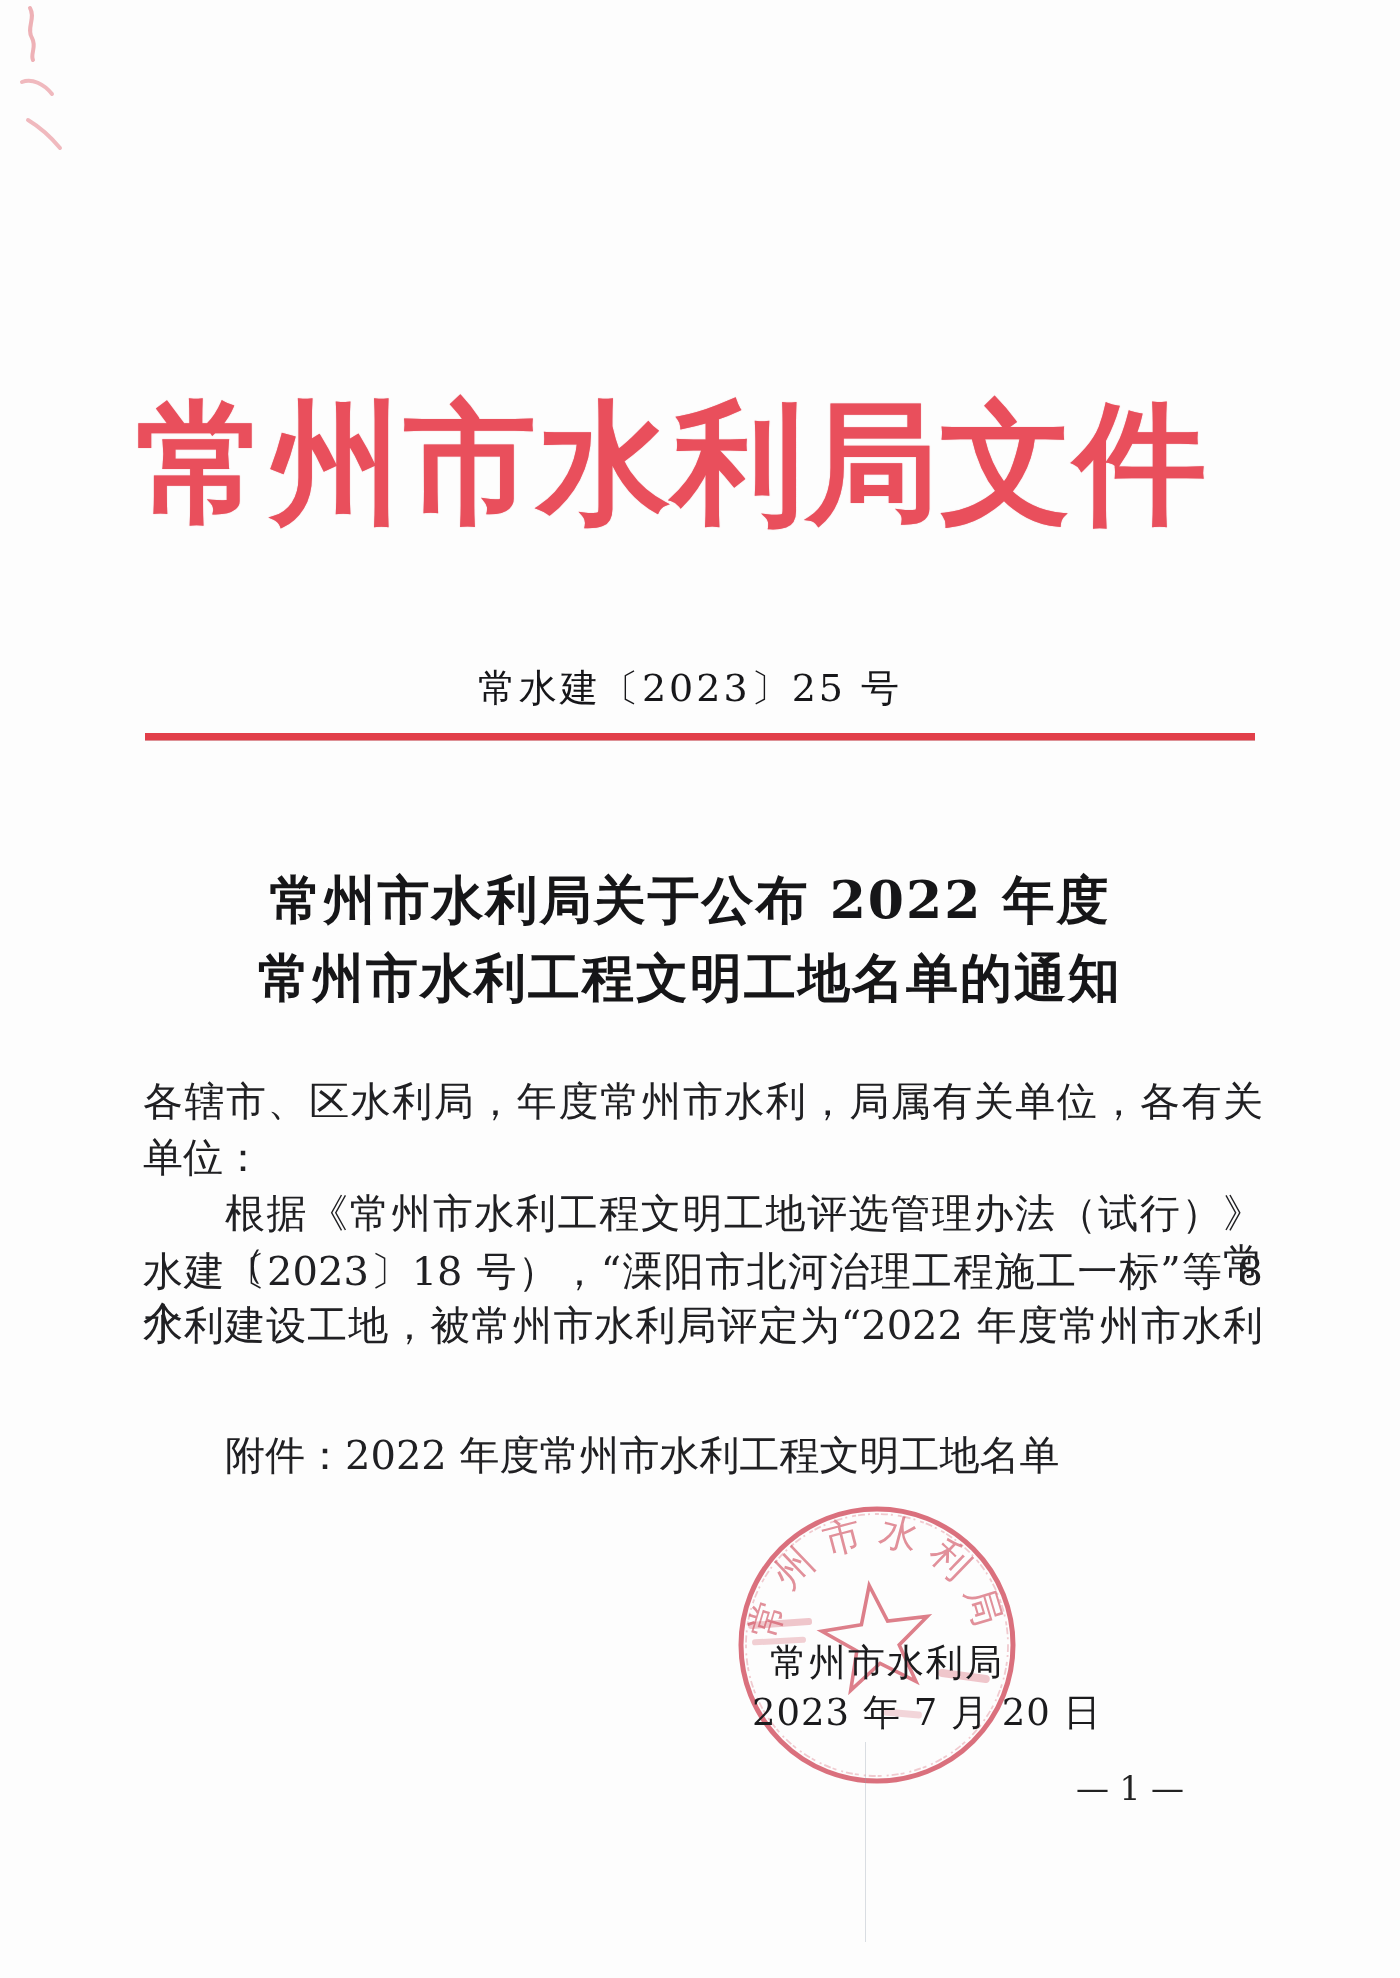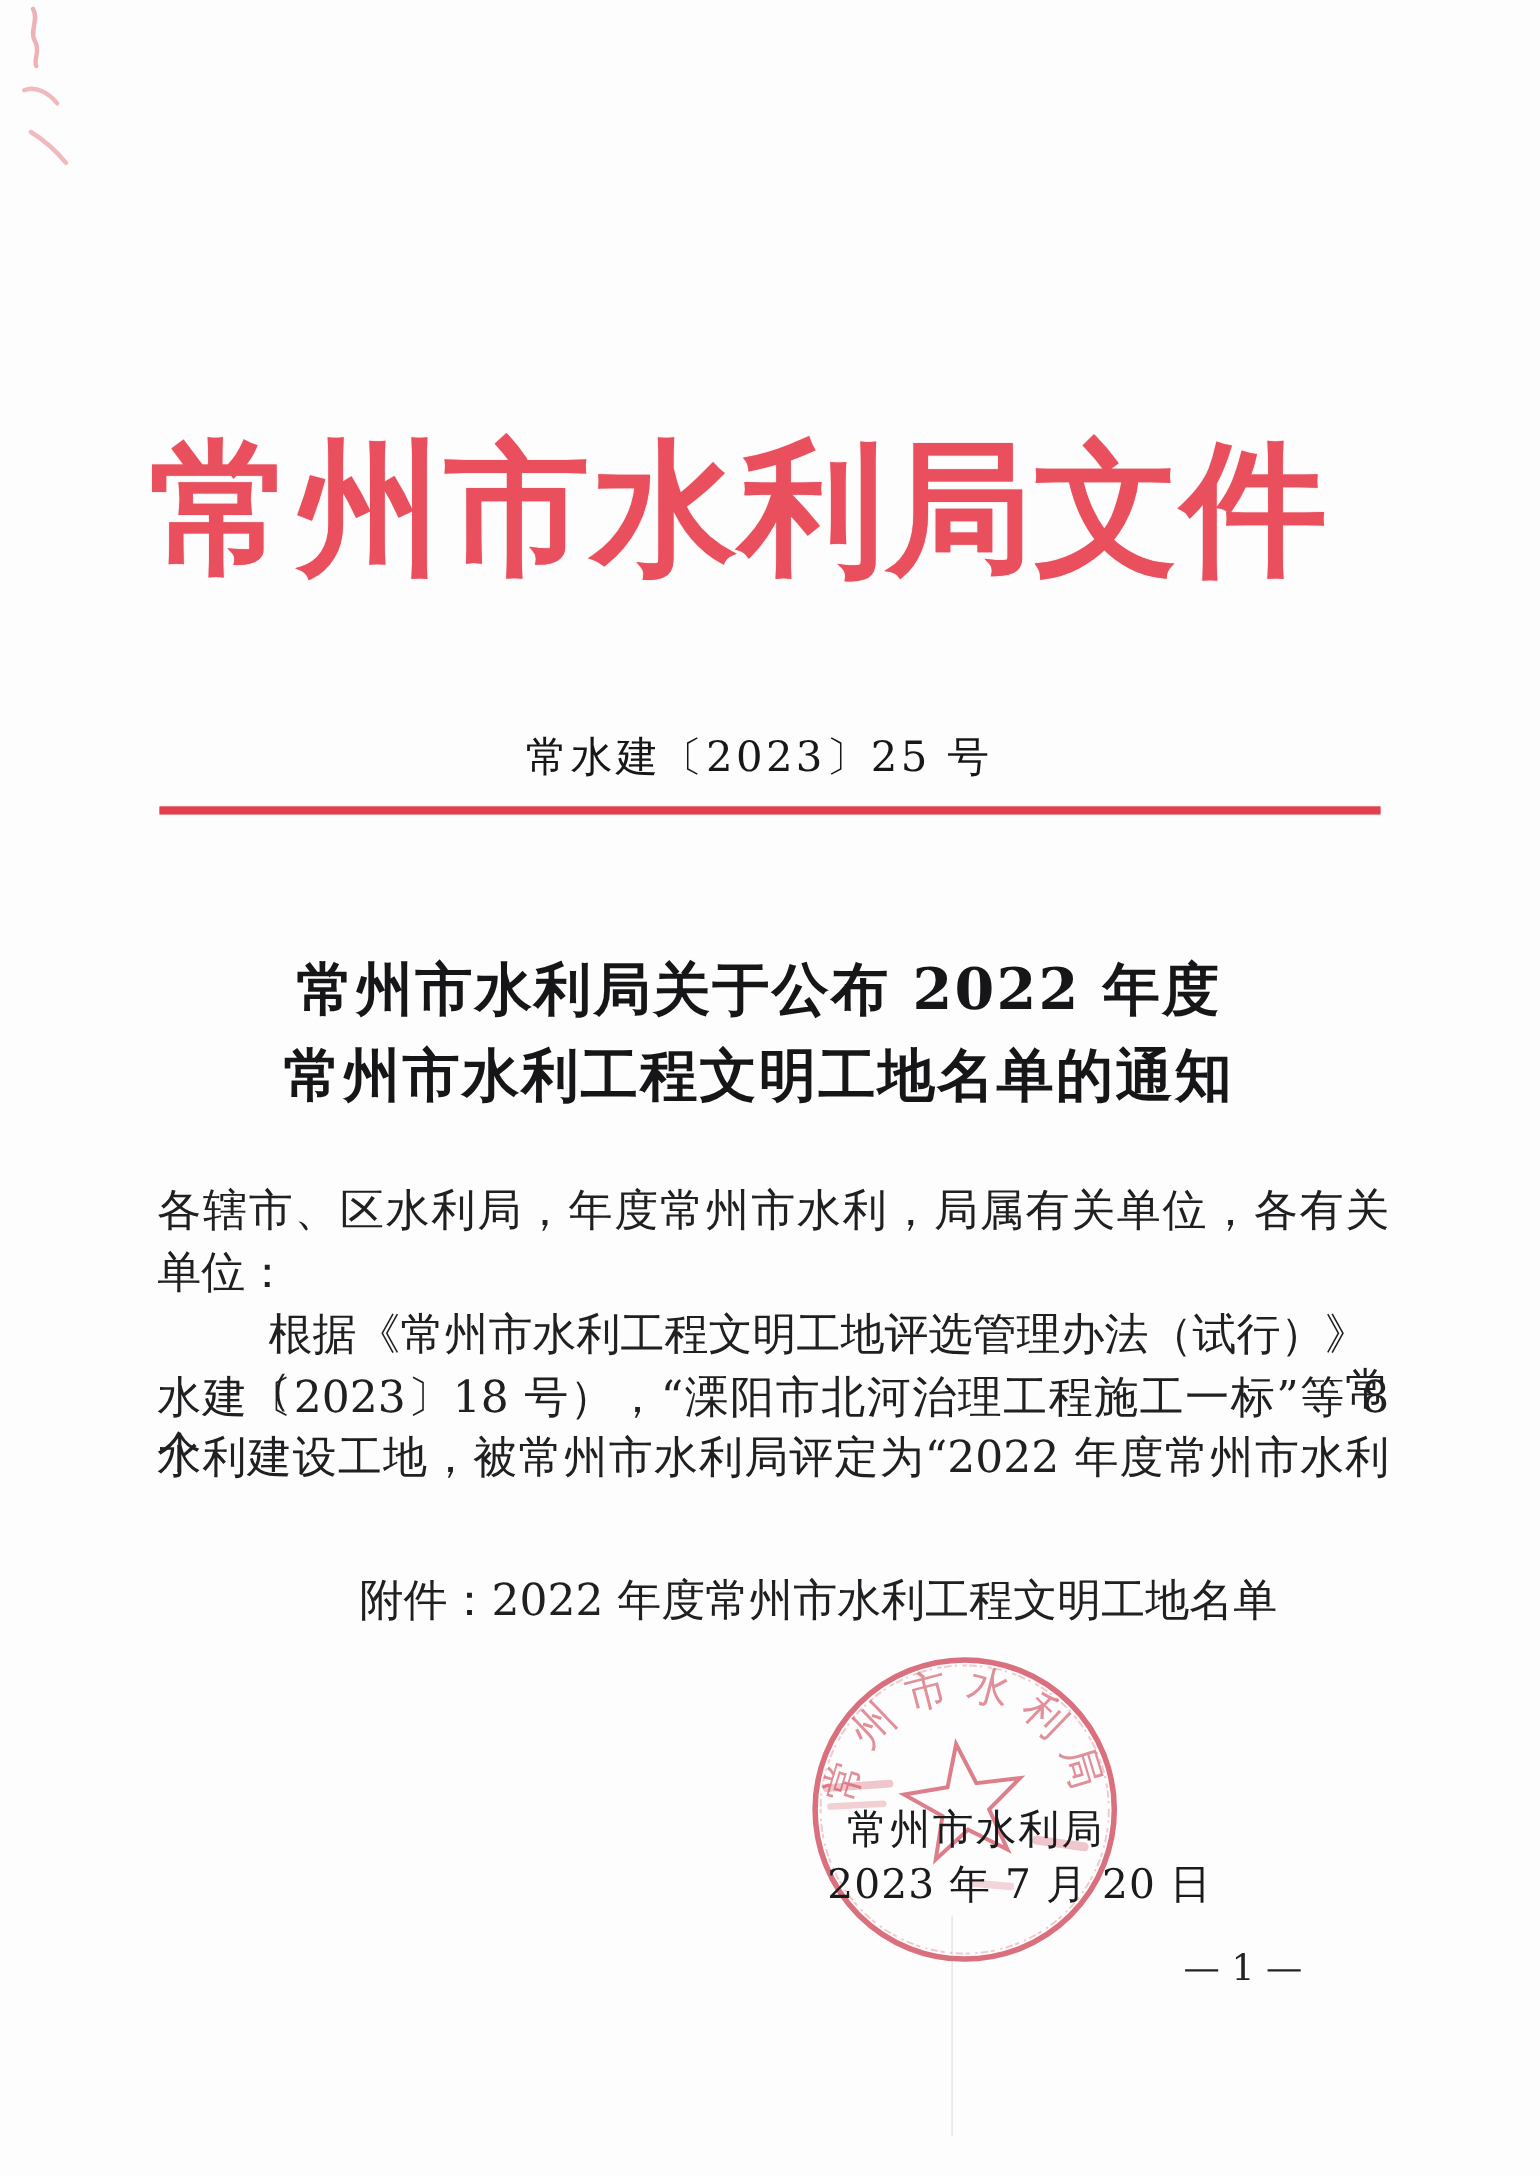--- a/index.html
+++ b/index.html
@@ -52,21 +52,21 @@
   .nt1{top:870px;}
   .nt2{top:948px;}
 
   
   .bodyline{
     left:143px;width:1120px;height:50px;
     font-size:40px;line-height:50px;
     color:#202023;
   }
   .just{text-align:justify;text-align-last:justify;}
-  .indent{padding-left:82px;width:1038px;text-align:center;}
+  .indent{padding-left:82px;width:1038px;}
 
   .l1{top:1076px;}
   .l2{top:1132px;}
   .l3{top:1188px;}
   .l4{top:1246px;}
   .l5{top:1300px;}
   .l6{top:1352px;}
   .attachment{top:1430px;}
 
   

